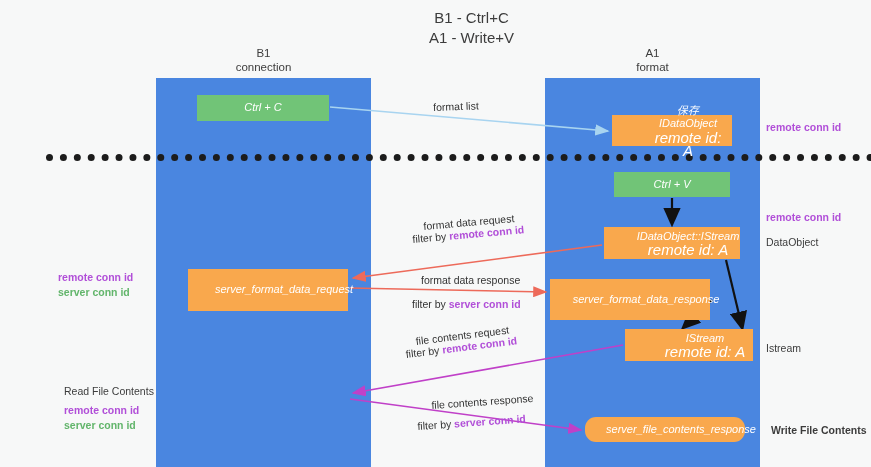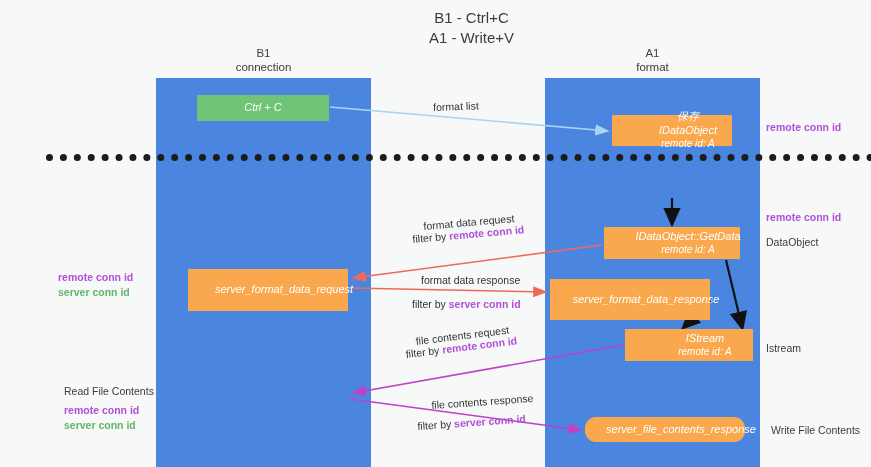--- a/index.html
+++ b/index.html
@@ -53,21 +53,21 @@
     color:#ffffff;
     font-size:11px;
     line-height:13.5px;
     text-align:center;
     box-sizing:border-box;
     padding:2px 4px;
     font-style:italic;
   }
   .node.green{background:#71c477;}
   .node.orange{background:#f9a84d;padding-left:36px;}
-  .node .l2{font-size:10px;}
+  .node .l2{font-size:15px;}
 
   #n-ctrlc{left:161px;top:95px;width:132px;height:26px;}
   #n-save{left:576px;top:115px;width:120px;height:31px;}
   #n-ctrlv{left:578px;top:172px;width:116px;height:25px;}
   #n-getdata{left:568px;top:227px;width:136px;height:32px;}
   #n-sfdreq{left:152px;top:269px;width:160px;height:42px;}
   #n-sfdres{left:514px;top:279px;width:160px;height:41px;}
   #n-istream{left:589px;top:329px;width:128px;height:32px;}
   #n-sfcreq{left:152px;top:384px;width:160px;height:25px;}
   #n-sfcres{left:549px;top:417px;width:160px;height:25px;border-radius:11px;}
@@ -85,21 +85,21 @@
   .lbl.rot{transform-origin:left top;}
 
   .lbl-blk{position:absolute;white-space:nowrap;line-height:14px;}
   .lbl-blk span{font-size:10.5px;}
 
   
   #lb-rc1{left:730px;top:121px;}
   #lb-rc2{left:730px;top:211px;}
   #lb-dataobject{left:730px;top:236px;color:#3c3c3c;font-weight:normal;}
   #lb-istream{left:730px;top:342px;color:#3c3c3c;font-weight:normal;}
-  #lb-writefc{left:735px;top:424px;color:#3c3c3c;font-weight:normal;}
+  #lb-writefc{left:735px;top:424px;color:#3c3c3c;font-weight:bold;}
 
   
   #lb-left1{left:22px;top:269px;}
   #lb-readfc{left:28px;top:385px;color:#3c3c3c;}
   #lb-left2{left:28px;top:402px;}
 
   
   #cap-formatlist{left:397px;top:101px;transform:rotate(-2deg);}
   #cap-fdreq{left:387px;top:220px;transform:rotate(-5deg);}
   #cap-fdreq2{left:376px;top:233px;transform:rotate(-5deg);}
@@ -179,23 +179,26 @@
 
   <div class="node green" id="n-ctrlc">
     <div>Ctrl + C</div>
   </div>
 
   <div class="node orange" id="n-save">
     <div>保存IDataObject</div>
     <div class="l2">remote id: A</div>
   </div>
 
+  <div class="node green" id="n-ctrlv">
+    <div>Ctrl + V</div>
+  </div>
 
   <div class="node orange" id="n-getdata">
-    <div>IDataObject::GetData</div>
+    <div>IDataObject::IStream</div>
     <div class="l2">remote id: A</div>
   </div>
 
   <div class="node orange" id="n-sfdreq">
     <div>server_format_data_request</div>
   </div>
 
   <div class="node orange" id="n-sfdres">
     <div>server_format_data_response</div>
   </div>

